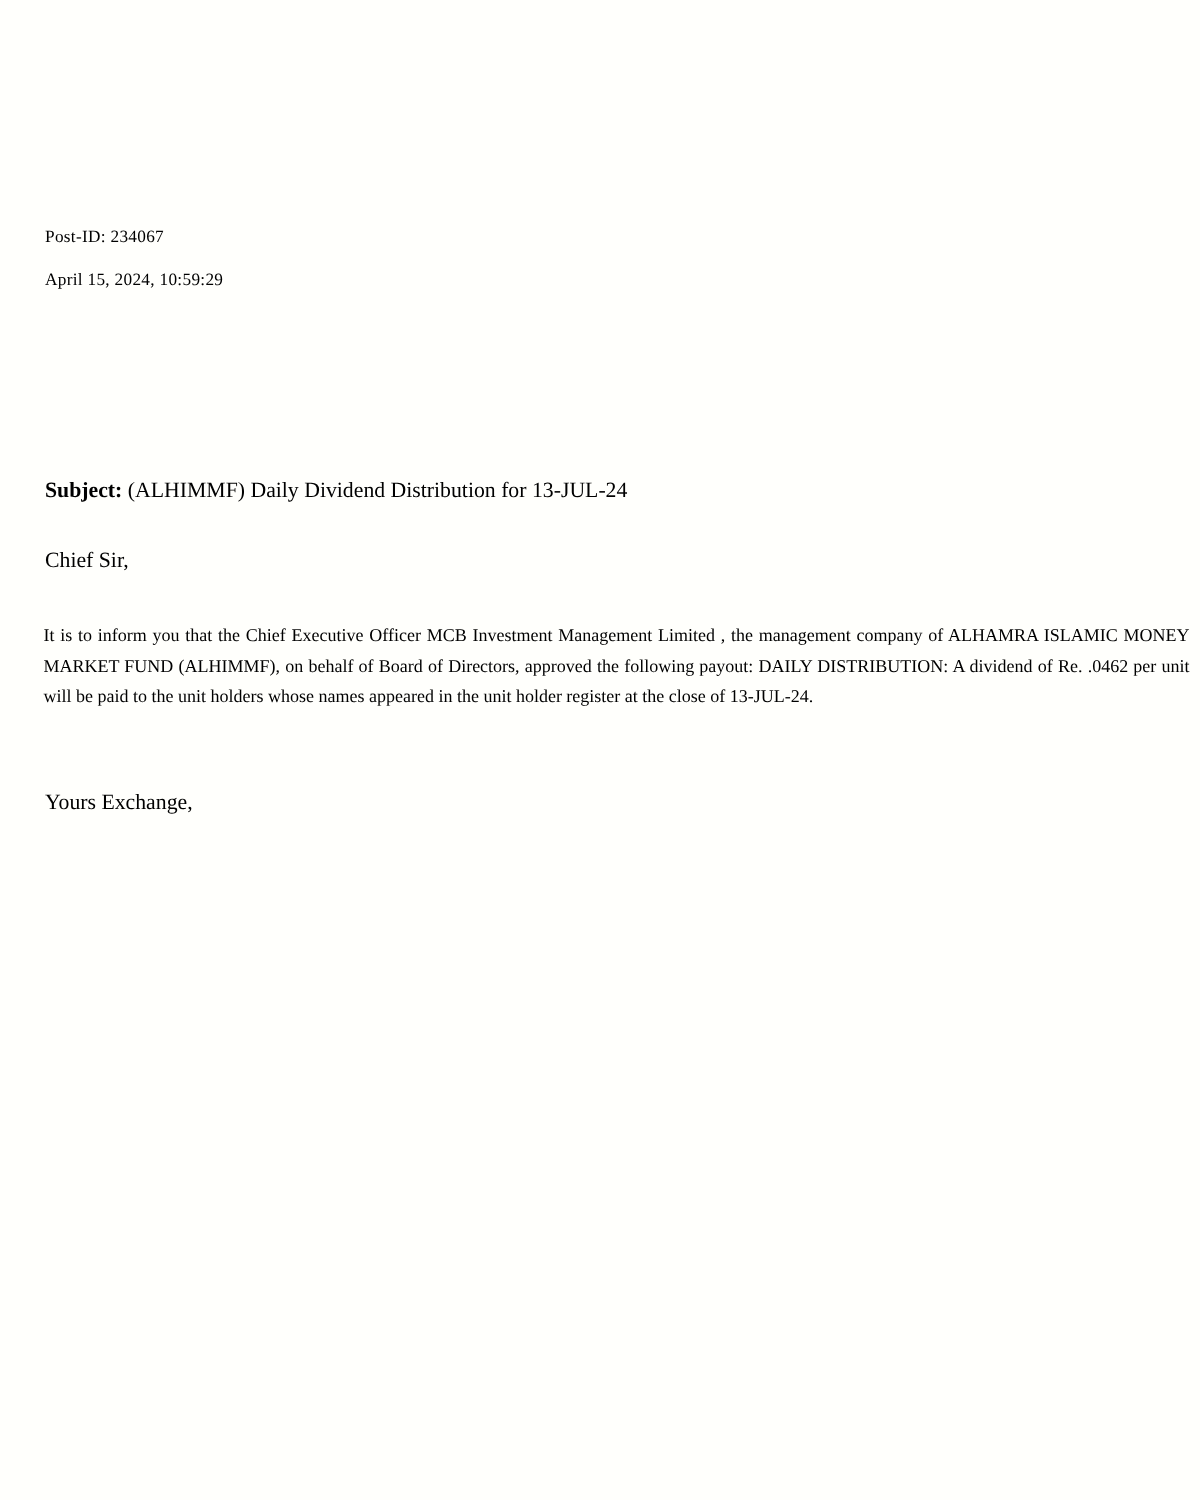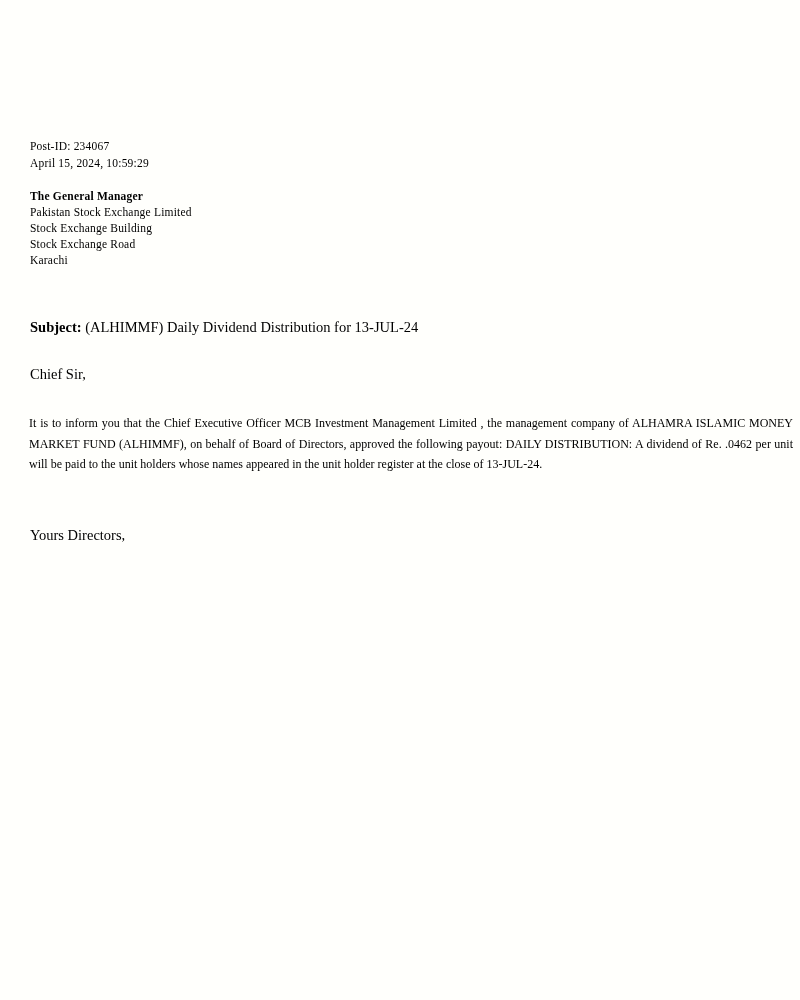--- a/index.html
+++ b/index.html
@@ -24,20 +24,21 @@
   .meta-block {
     position: absolute;
     left: 30px;
     top: 138px;
     font-size: 11.5px;
     line-height: 16.5px;
     letter-spacing: 0.2px;
   }
   .meta-line {
     white-space: pre;
+    margin-top: 12px;
   }
   .addressee-block {
     position: absolute;
     left: 30px;
     top: 188px;
     font-size: 11.5px;
     line-height: 16px;
     letter-spacing: 0.2px;
   }
   .addressee-block .bold {
@@ -85,32 +86,25 @@
 </head>
 <body>
 
 <div class="page">
 
   <div class="meta-block">
     <div class="meta-line">Post-ID: 234067</div>
     <div class="meta-line">April 15, 2024, 10:59:29</div>
   </div>
 
-  <div class="addressee-block">
-    <div class="addr-line bold">The General Manager</div>
-    <div class="addr-line">Pakistan Stock Exchange Limited</div>
-    <div class="addr-line">Stock Exchange Building</div>
-    <div class="addr-line">Stock Exchange Road</div>
-    <div class="addr-line">Karachi</div>
-  </div>
 
   <div class="subject-block">
     <span class="subject-label">Subject:</span>
     <span class="subject-text">(ALHIMMF) Daily Dividend Distribution for 13-JUL-24</span>
   </div>
 
   <div class="salutation">Chief Sir,</div>
 
   <div class="body-text">It is to inform you that the Chief Executive Officer MCB Investment Management Limited , the management company of ALHAMRA ISLAMIC MONEY MARKET FUND (ALHIMMF), on behalf of Board of Directors, approved the following payout: DAILY DISTRIBUTION: A dividend of Re. .0462 per unit will be paid to the unit holders whose names appeared in the unit holder register at the close of 13-JUL-24.</div>
 
-  <div class="closing">Yours Directors,</div>
+  <div class="closing">Yours Exchange,</div>
 
 </div>
 
 </body></html>

